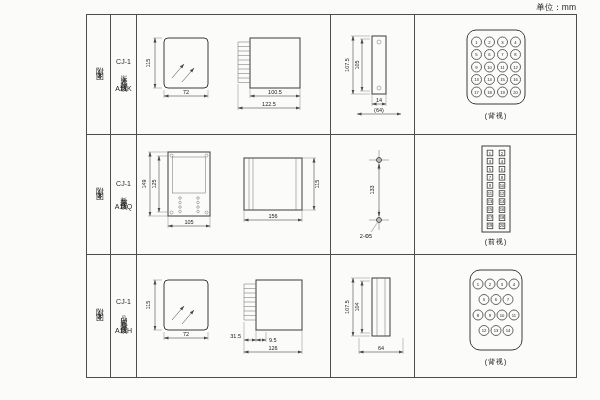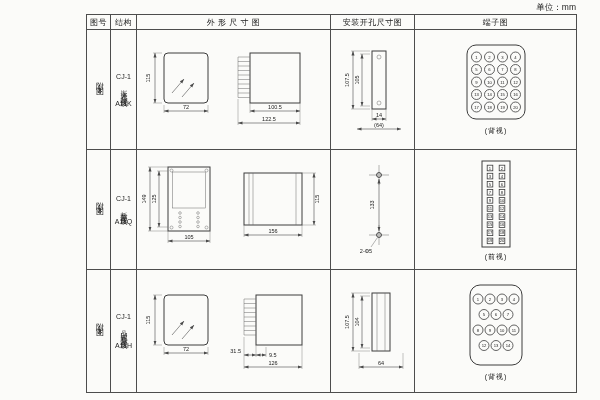--- a/index.html
+++ b/index.html
@@ -41,27 +41,20 @@
 
   <table class="doc">
     <colgroup>
       <col style="width:24px">
         <col style="width:26px">
         <col style="width:194px">
         <col style="width:84px">
         <col style="width:162px">
     </colgroup>
     <tbody>
-    <tr class="hdr">
-      <td>图号</td>
-      <td>结构</td>
-      <td>外 形 尺 寸 图</td>
-      <td>安装开孔尺寸图</td>
-      <td>端子图</td>
-    </tr>
 
     <tr style="height:120px">
       <td>
         <span class="vtext">附图3</span>
       </td>
       <td>
         <div class="struct">
           <span>CJ-1</span>
           <span class="vtext">嵌入式后接线</span>
           <span>A11K</span>

